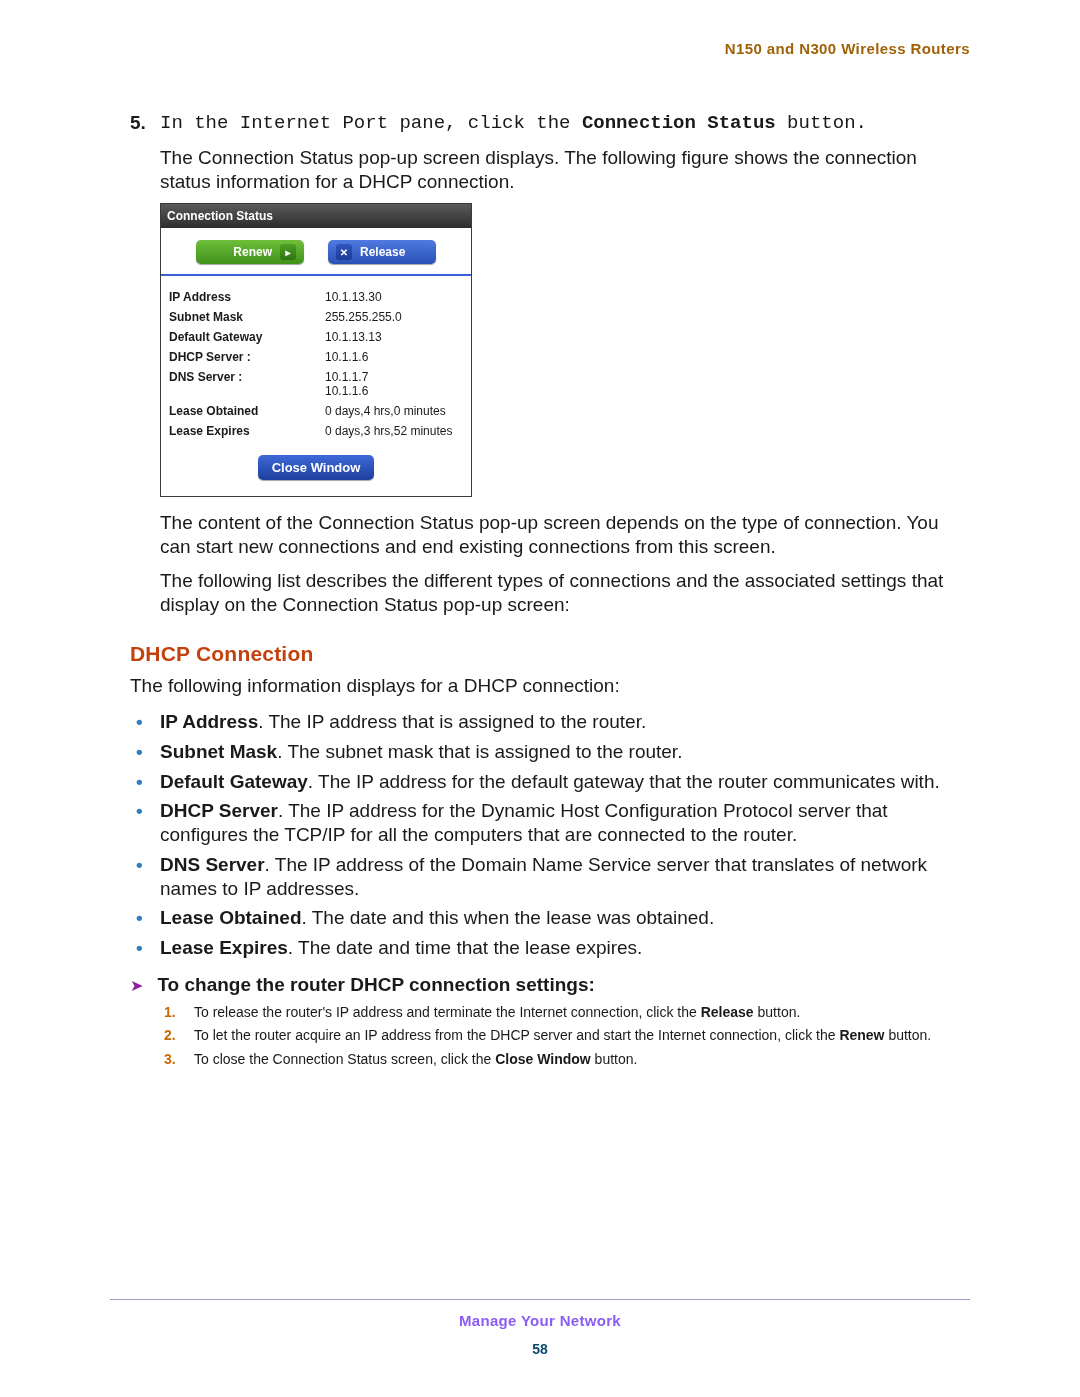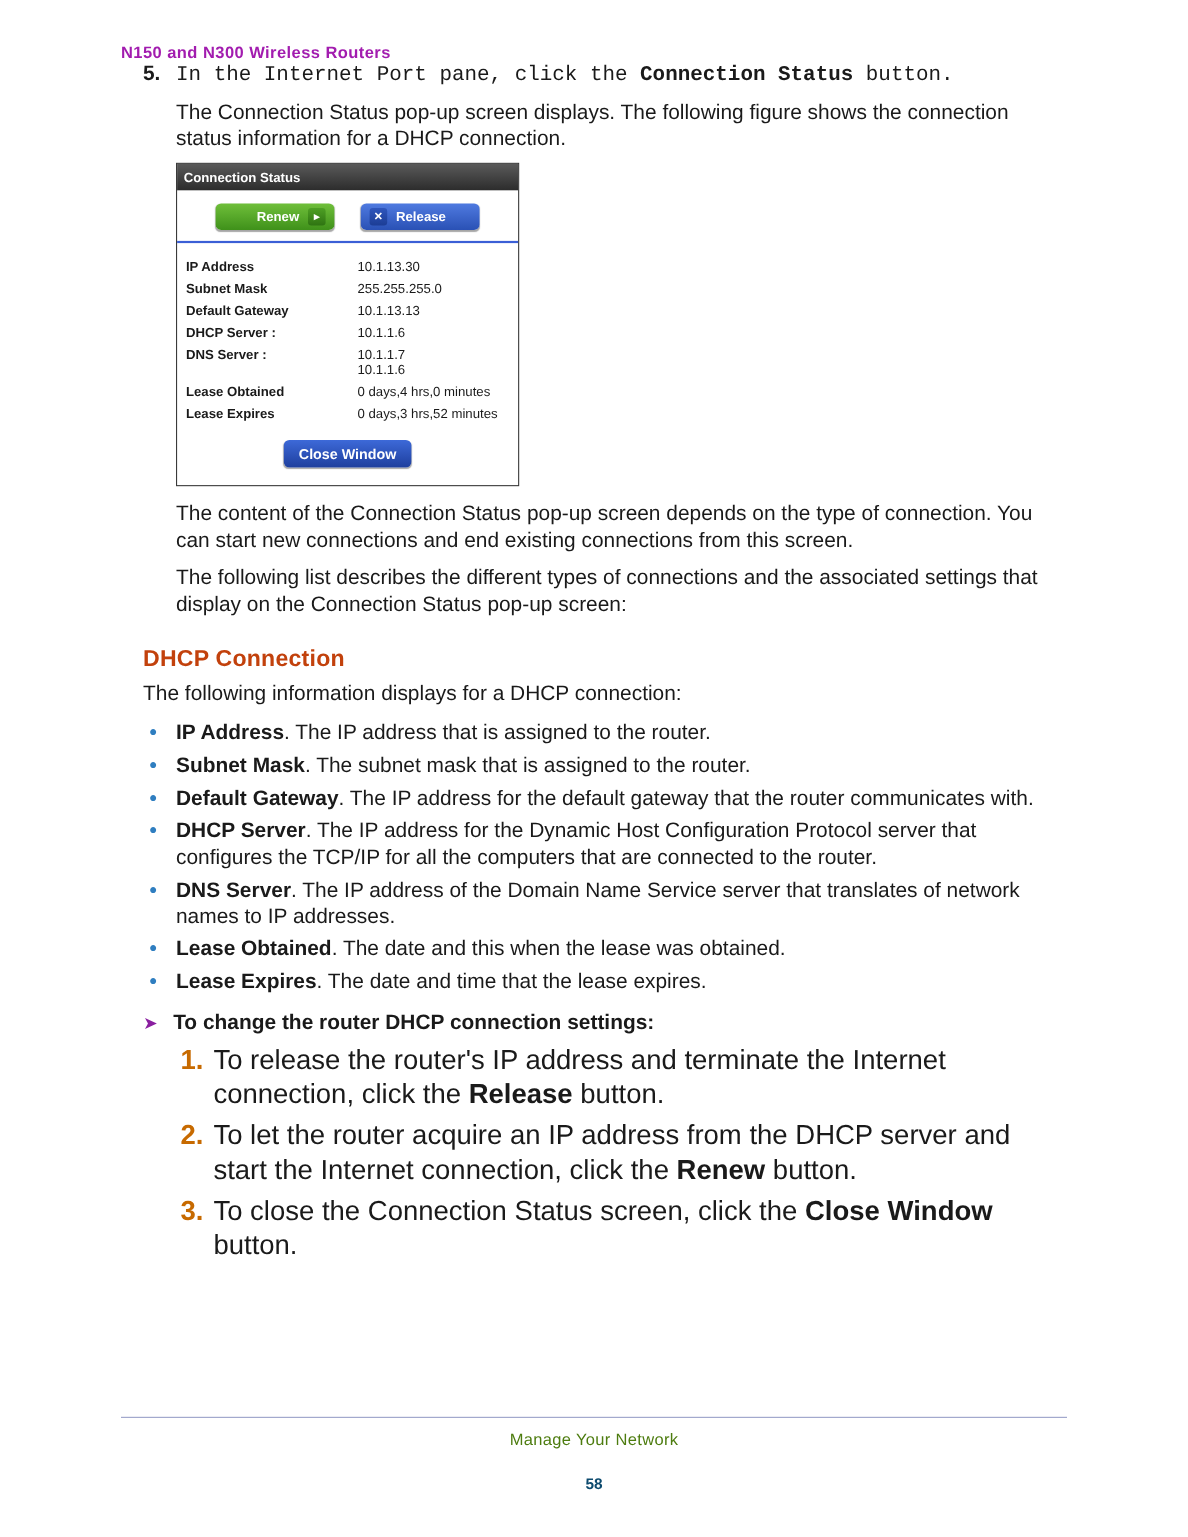--- a/index.html
+++ b/index.html
@@ -11,24 +11,25 @@
     color: #1a1a1a;
   }
   .page {
     width: 1080px;
     height: 1397px;
     position: relative;
     box-sizing: border-box;
     padding: 40px 110px 0 110px;
   }
   .header-title {
-    text-align: left;
+    text-align: right;
     font-weight: bold;
     font-size: 15px;
-    color: #a21caf;
+    color: #a16207;
+    margin-bottom: 55px;
     letter-spacing: 0.4px;
   }
   .content {
     padding-left: 20px;
   }
   .step {
     display: flex;
     margin-bottom: 8px;
   }
   .step-num {
@@ -191,21 +192,21 @@
   ol.numlist {
     list-style: none;
     counter-reset: n;
     padding: 0 0 0 34px;
     margin: 0;
   }
   ol.numlist > li {
     counter-increment: n;
     position: relative;
     padding-left: 30px;
-    font-size: 25px;
+    font-size: 14px;
     line-height: 1.25;
     margin: 6px 0;
   }
   ol.numlist > li::before {
     content: counter(n) ".";
     position: absolute;
     left: 0;
     top: 0;
     font-weight: bold;
     color: #c76a00;
@@ -213,24 +214,24 @@
   .footer {
     position: absolute;
     left: 110px;
     right: 110px;
     bottom: 40px;
     text-align: center;
     border-top: 1px solid #9aa0c8;
     padding-top: 12px;
   }
   .footer-title {
-    color: #4d7c0f;
-    font-weight: normal;
+    color: #8b5cf6;
+    font-weight: bold;
     font-size: 15px;
-    margin-bottom: 23px;
+    margin-bottom: 12px;
     letter-spacing: 0.3px;
   }
   .footer-page {
     color: #0c4a6e;
     font-weight: bold;
     font-size: 14px;
   }
   b { font-weight: bold; }
 </style>
 </head>

